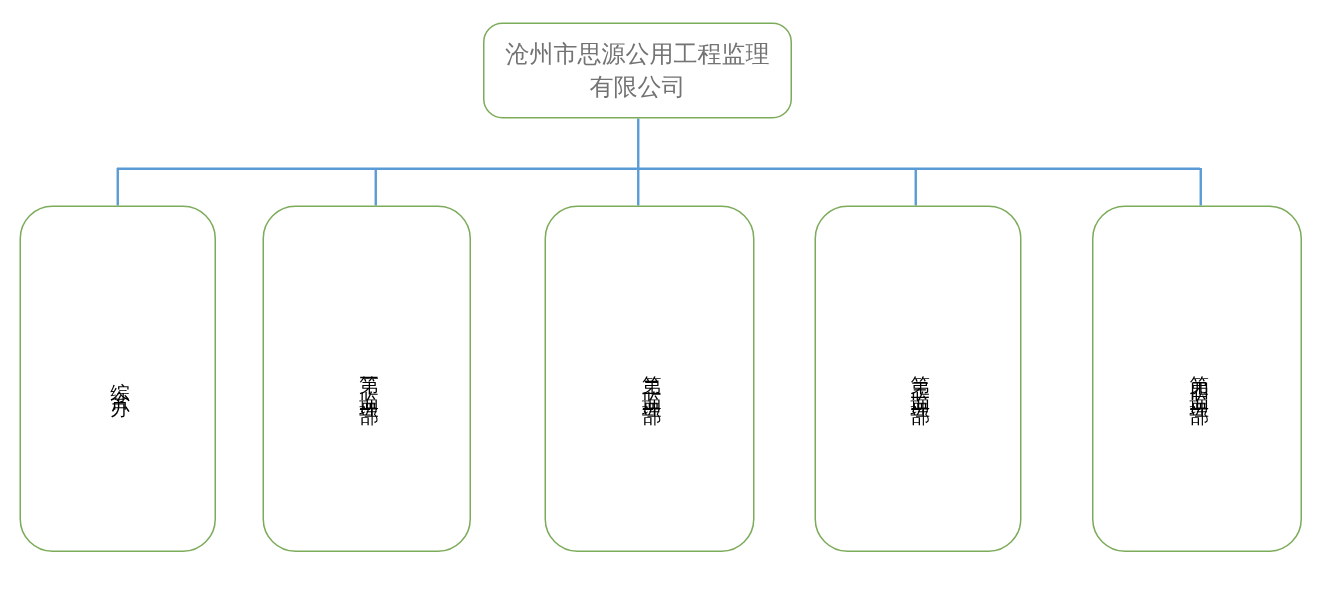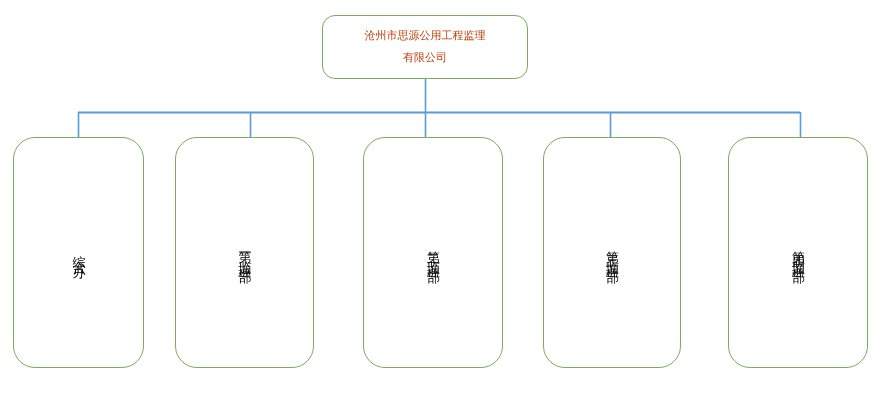--- a/index.html
+++ b/index.html
@@ -57,23 +57,23 @@
   }
 
   #node-child-0 { left: 13px;  width: 131px; }
   #node-child-1 { left: 175px; width: 139px; }
   #node-child-2 { left: 363px; width: 140px; }
   #node-child-3 { left: 543px; width: 138px; }
   #node-child-4 { left: 728px; width: 140px; }
 
   
   .label-root {
-    font-size: 11px;
+    font-size: 16px;
     line-height: 22px;
-    color: #c2410c;
+    color: #737373;
     letter-spacing: 0px;
     padding: 0 8px;
     white-space: pre-line;
   }
 
   .label-vertical {
     font-size: 13px;
     line-height: 24px;
     color: #000000;
     writing-mode: vertical-rl;

